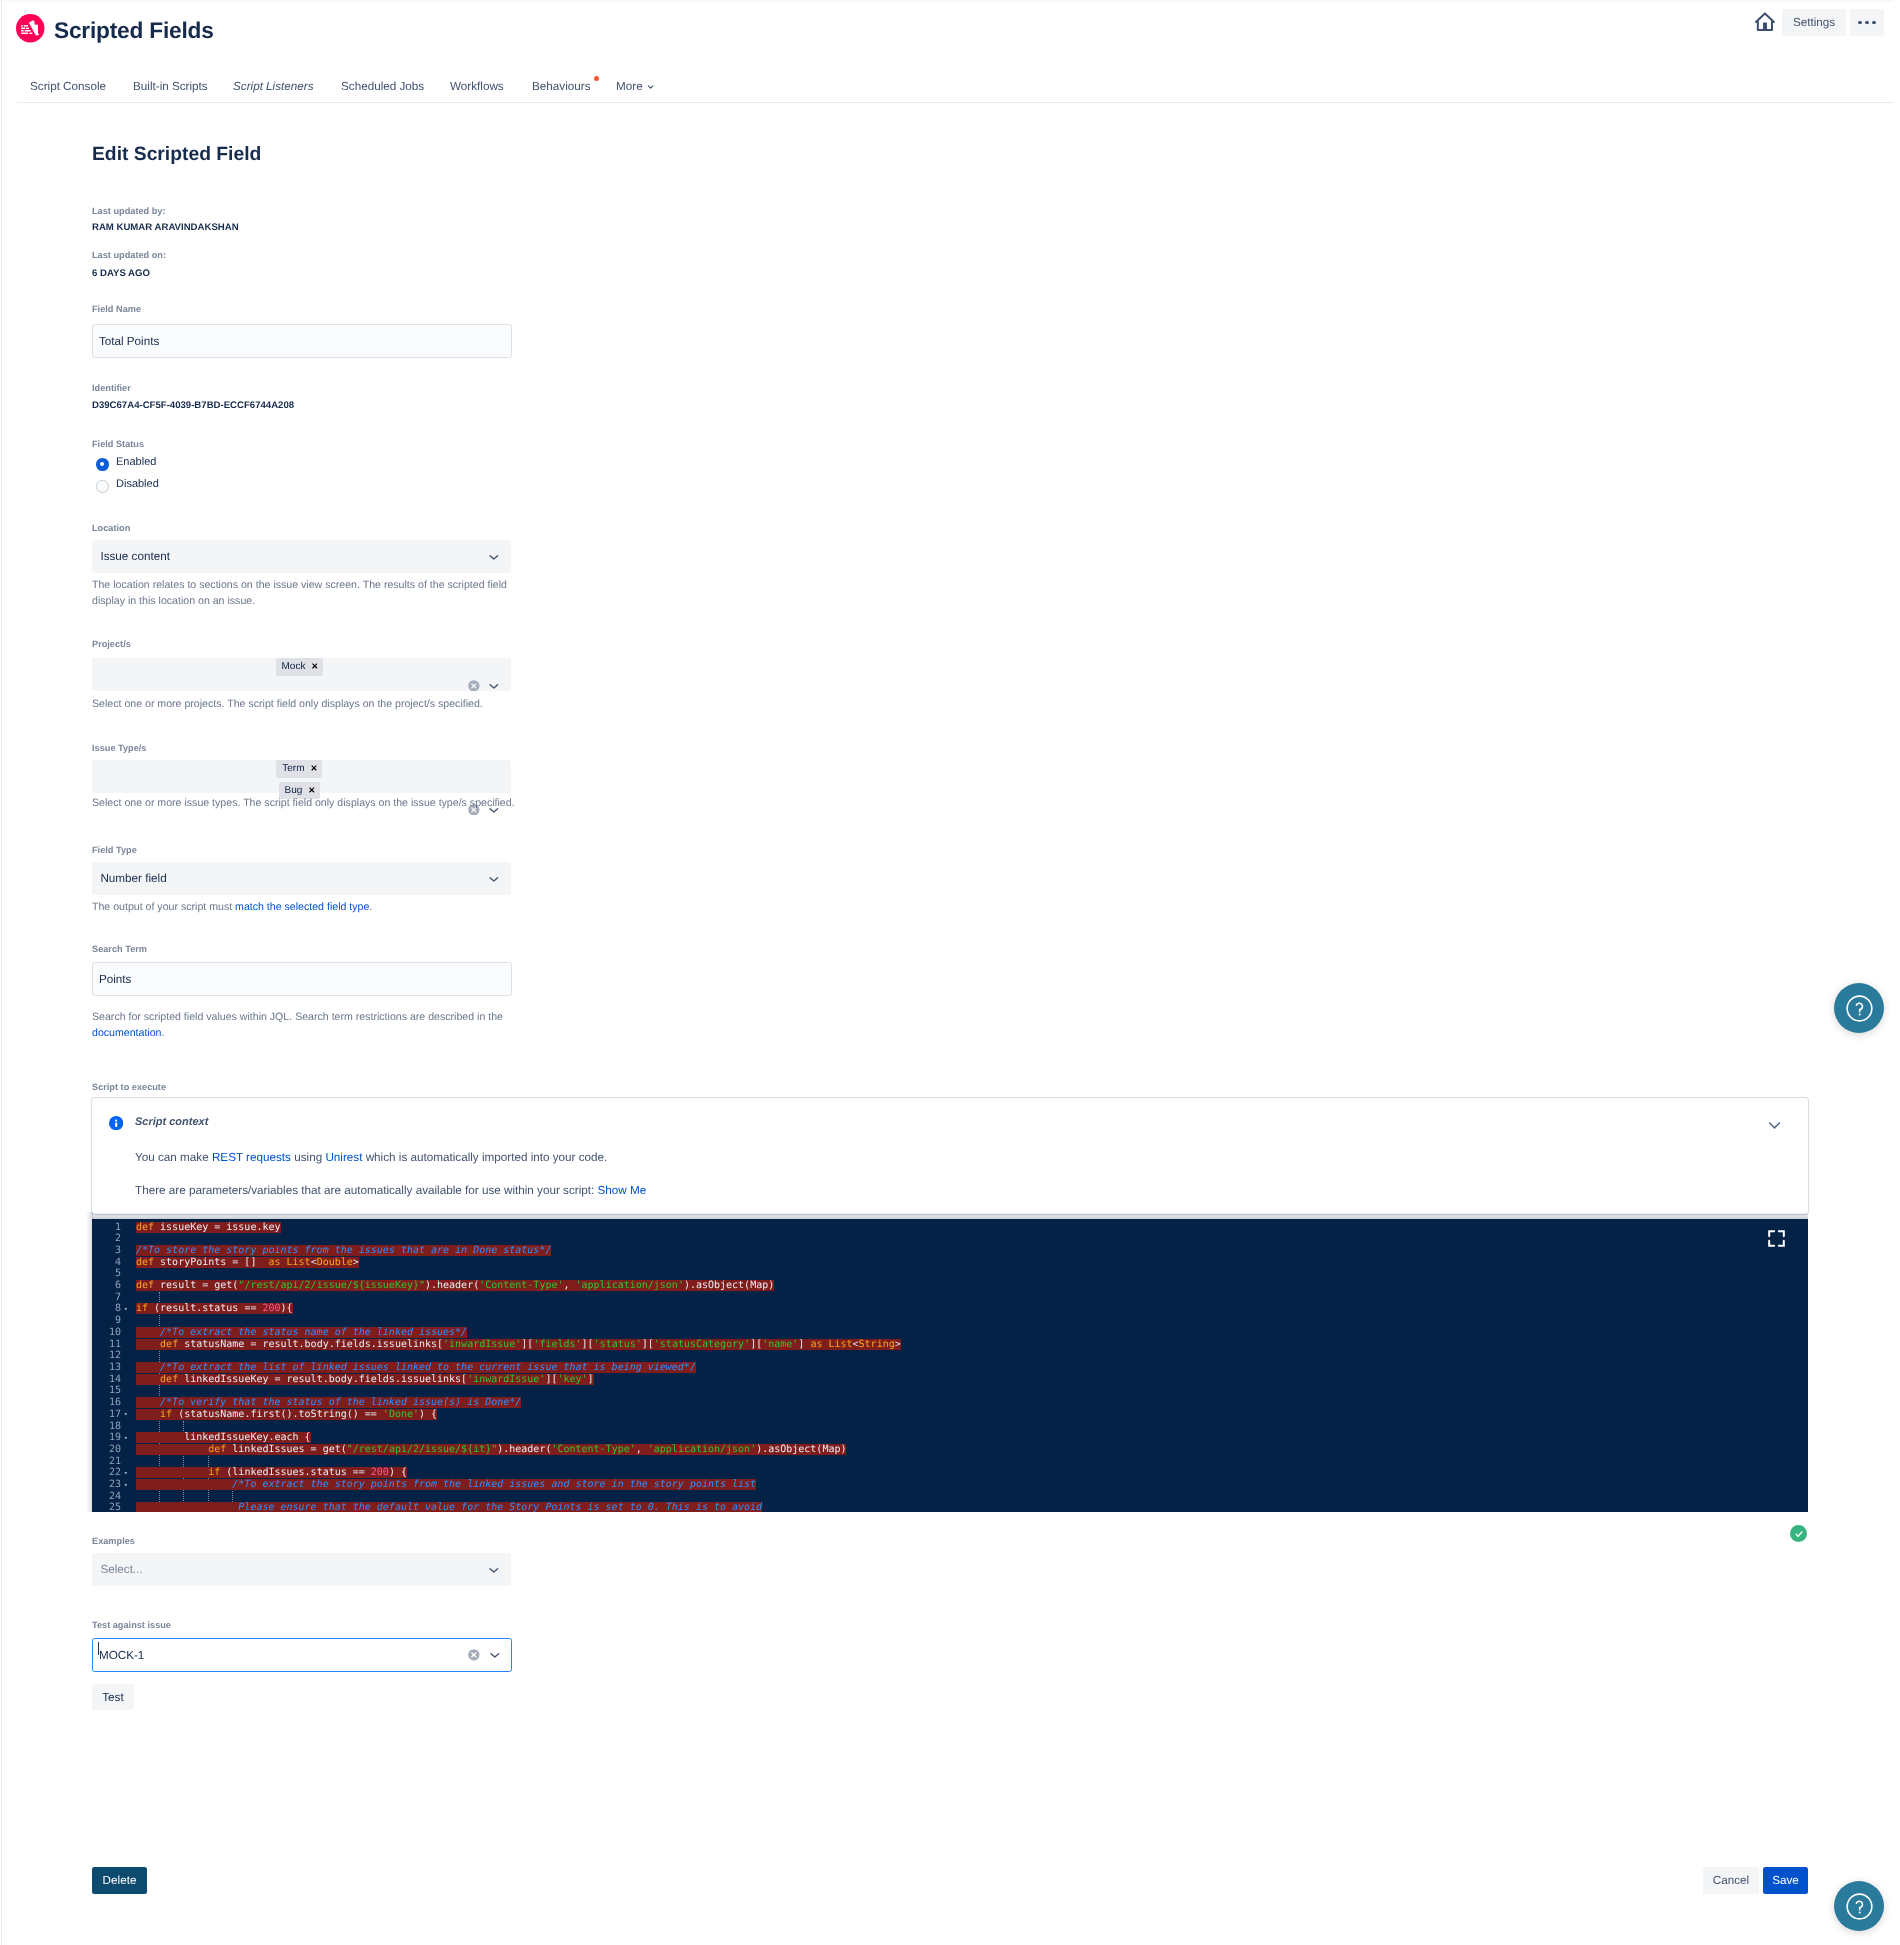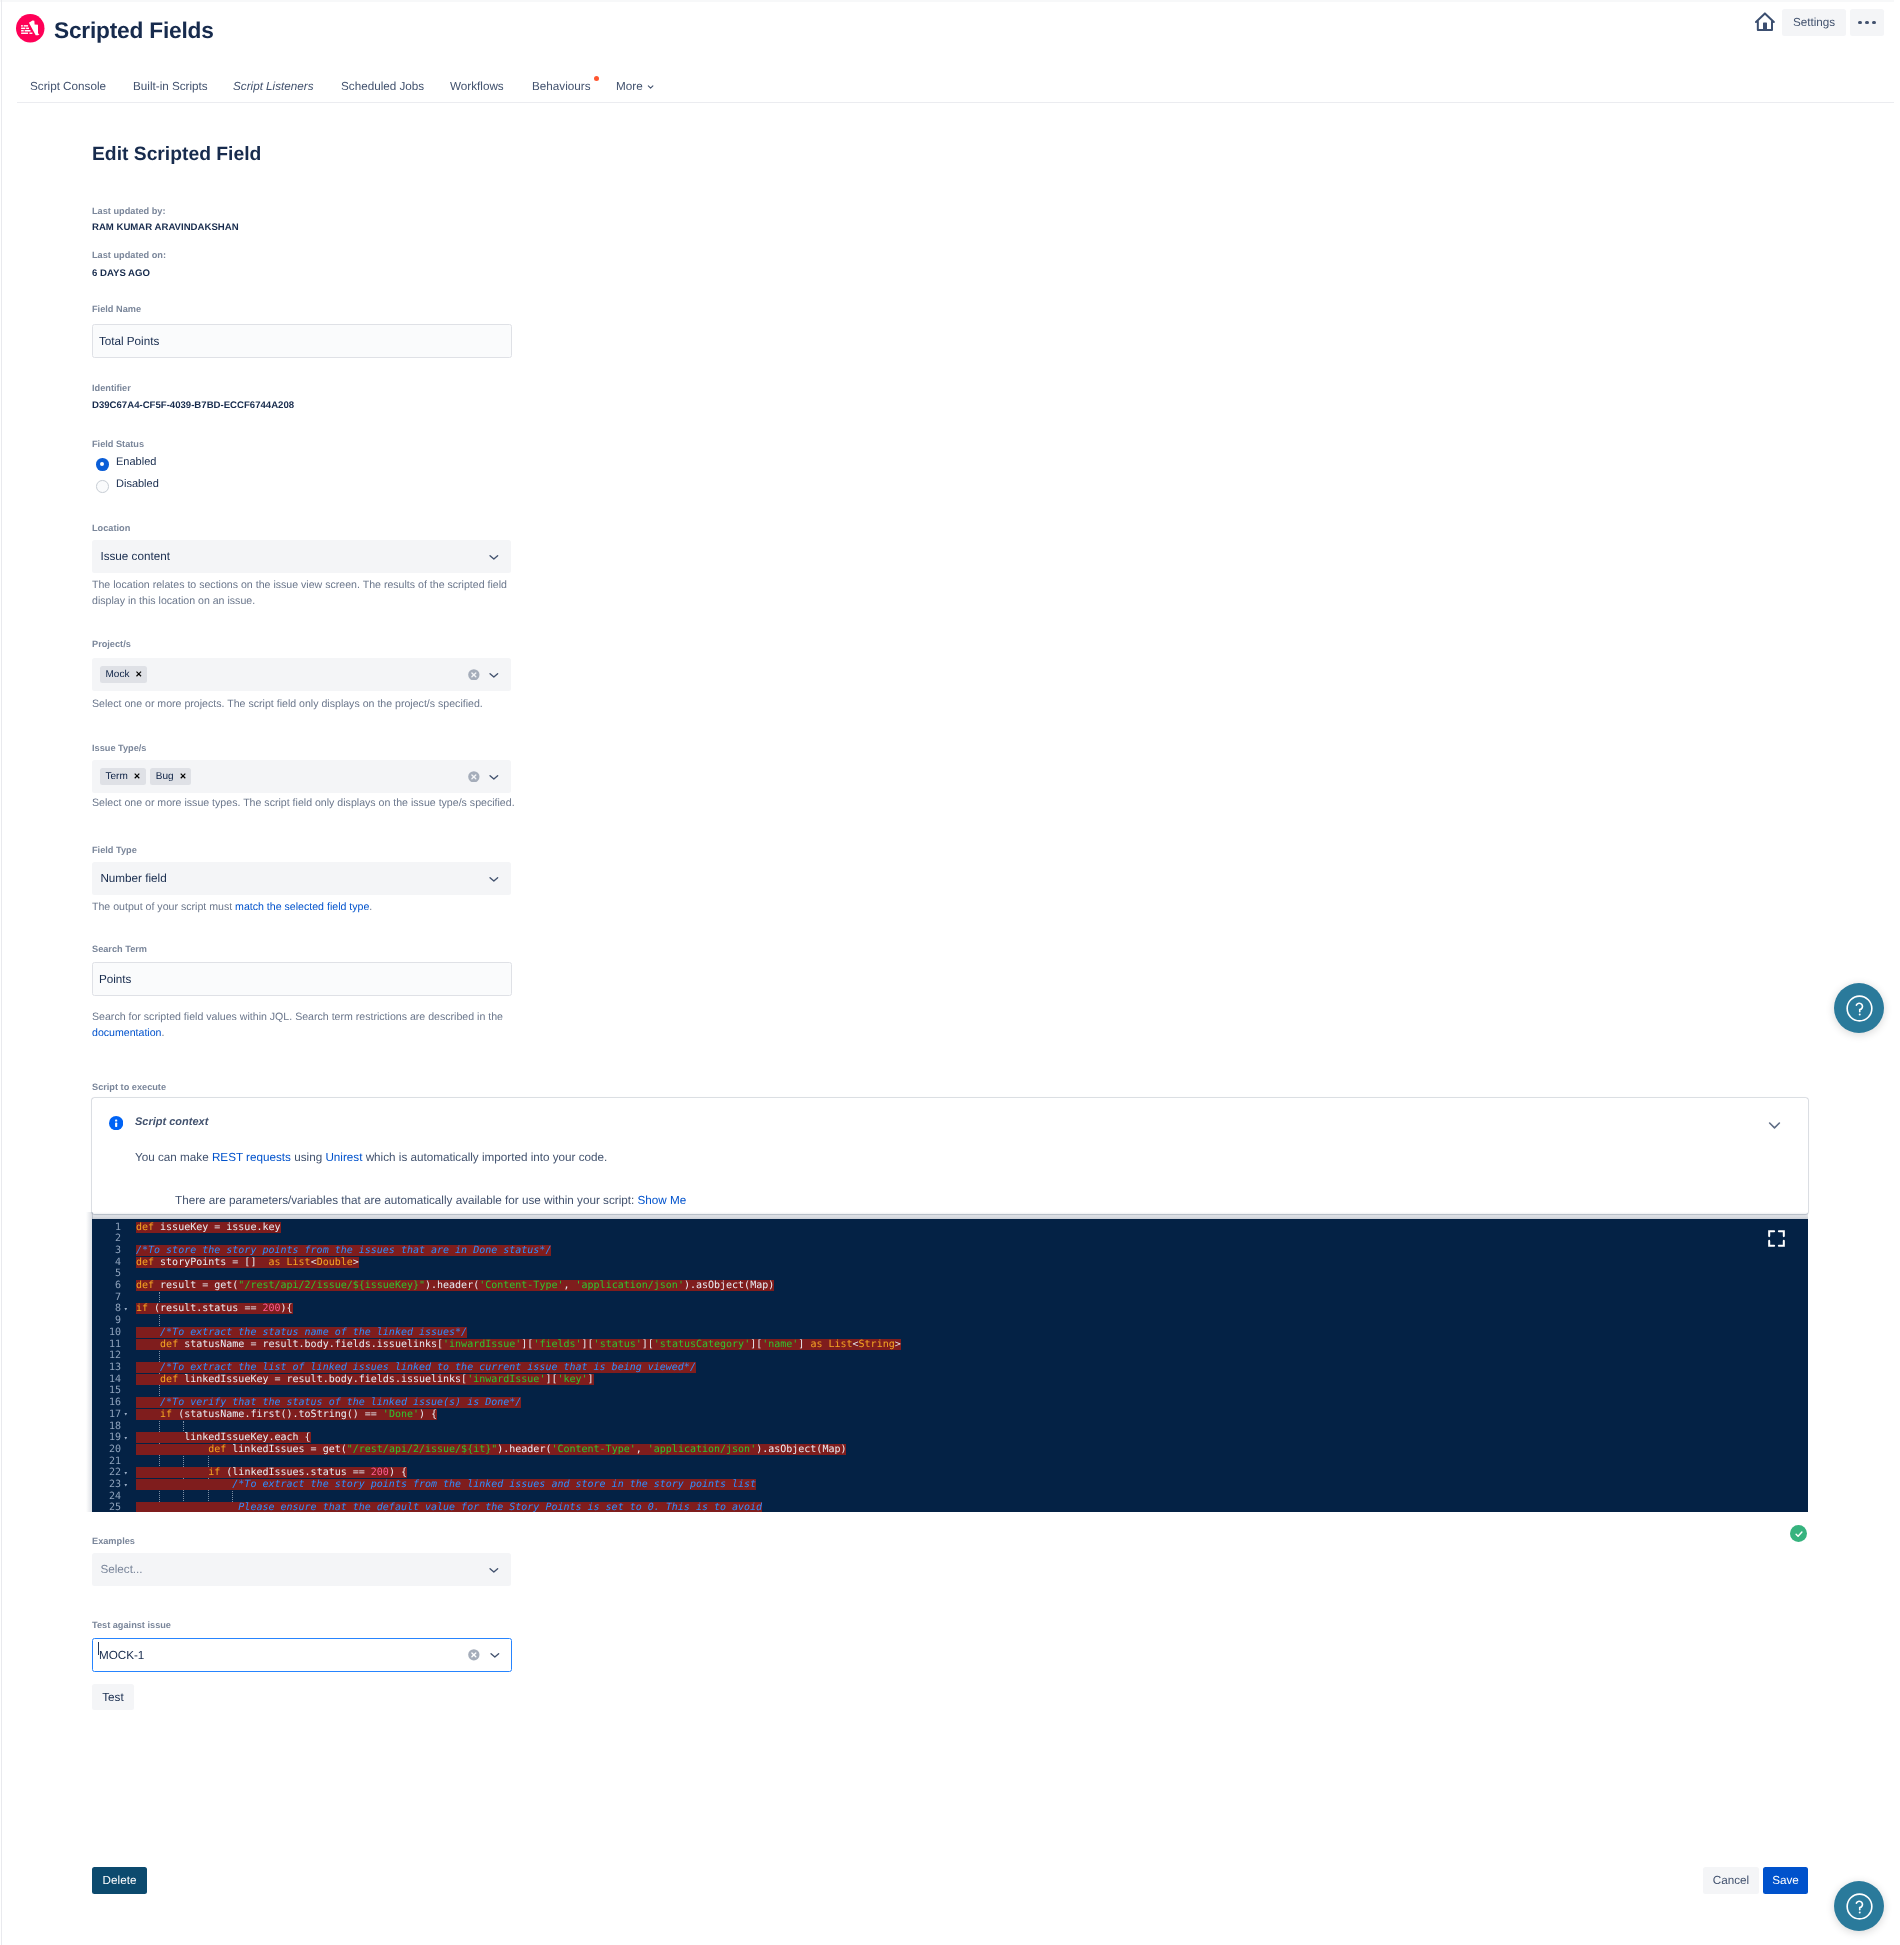--- a/index.html
+++ b/index.html
@@ -40,39 +40,39 @@
   .vstrong{position:absolute;left:92px;font-size:9.6px;font-weight:700;color:#172B4D;line-height:normal;}
   .help{position:absolute;left:92px;font-size:10.6px;color:#6B778C;line-height:15.5px;}
   a.lnk{color:#0052CC;text-decoration:none;}
 
   .inp{position:absolute;left:92px;width:420px;height:34px;border:0.8px solid #DFE1E6;border-radius:2.5px;background:#FAFBFC;
        font-size:11.7px;color:#172B4D;padding:0 5.9px;display:flex;align-items:center;}
   .sel{position:absolute;left:92px;width:419px;height:33px;border-radius:2.5px;background:#F4F5F7;
        font-size:11.7px;color:#172B4D;padding:0 11px 0 8.4px;display:flex;align-items:center;justify-content:space-between;}
   .sel.empty{color:#7A869A;}
   .multi{position:absolute;left:92px;width:419px;height:33px;border-radius:2.5px;background:#F4F5F7;
-       padding:0 11.7px 0 7.6px;display:flex;align-items:center;gap:4.2px;}
+       padding:0 11.7px 0 7.6px;display:flex;align-items:center;gap:4.2px;flex-direction:column;}
   .chip{background:#DFE1E6;border-radius:2.5px;height:17.6px;display:flex;align-items:center;padding:0 5px 0 5.9px;
        font-size:10px;color:#091E42;gap:5.9px;line-height:17.6px;}
   .chip .x{font-size:8.4px;color:#000;font-weight:700;}
   .multi-right{margin-left:auto;display:flex;align-items:center;gap:8px;}
 
   .radio{position:absolute;left:96px;width:12.6px;height:12.6px;border-radius:50%;border:0.8px solid #C7CDD4;background:#FAFBFC;display:block;}
   .radio.on{border:none;background:#0B5ED7;}
   .radio.on::after{content:"";position:absolute;left:4.2px;top:4.2px;width:4.2px;height:4.2px;border-radius:50%;background:#fff;}
   .radio-lbl{position:absolute;left:116px;font-size:11px;color:#172B4D;line-height:normal;}
 
   
   .ctxbox{position:absolute;left:92px;top:1098px;width:1716px;height:116px;background:#fff;border-radius:2.5px;
      box-shadow:0 0.8px 1.7px rgba(9,30,66,.16),0 0 0 0.8px rgba(9,30,66,.14);}
   .ctx-ico{position:absolute;left:17px;top:17.6px;}
   .ctx-title{position:absolute;left:43px;top:17.6px;font-size:11px;font-weight:700;color:#42526E;line-height:normal;font-style:italic;}
   .ctx-chev{position:absolute;right:26px;top:19.3px;}
   .ctx-p1{position:absolute;left:43px;top:53px;font-size:11.7px;color:#42526E;line-height:normal;}
-  .ctx-p2{position:absolute;left:43px;top:96px;font-size:11.7px;color:#42526E;line-height:normal;margin-left:40px;}
+  .ctx-p2{position:absolute;left:43px;top:86px;font-size:11.7px;color:#42526E;line-height:normal;}
 
   
   .editor{position:absolute;left:92px;top:1219px;width:1716px;height:293px;background:#042245;overflow:hidden;}
   .ed-shadow{position:absolute;left:92px;top:1212px;width:1716px;height:6.7px;
      background:linear-gradient(180deg,rgba(9,30,66,0) 0%,rgba(9,30,66,0.22) 100%);}
   .ed-shadow-l{position:absolute;left:86px;top:1212px;width:6.7px;height:300px;
      background:linear-gradient(90deg,rgba(9,30,66,0) 0%,rgba(9,30,66,0.16) 100%);}
   .code{position:relative;font-family:"DejaVu Sans Mono",monospace;font-size:10px;line-height:normal;
         white-space:pre;color:#E8EEF4;}
   .ln{position:absolute;left:0;width:29px;text-align:right;color:#8FA3BC;}

